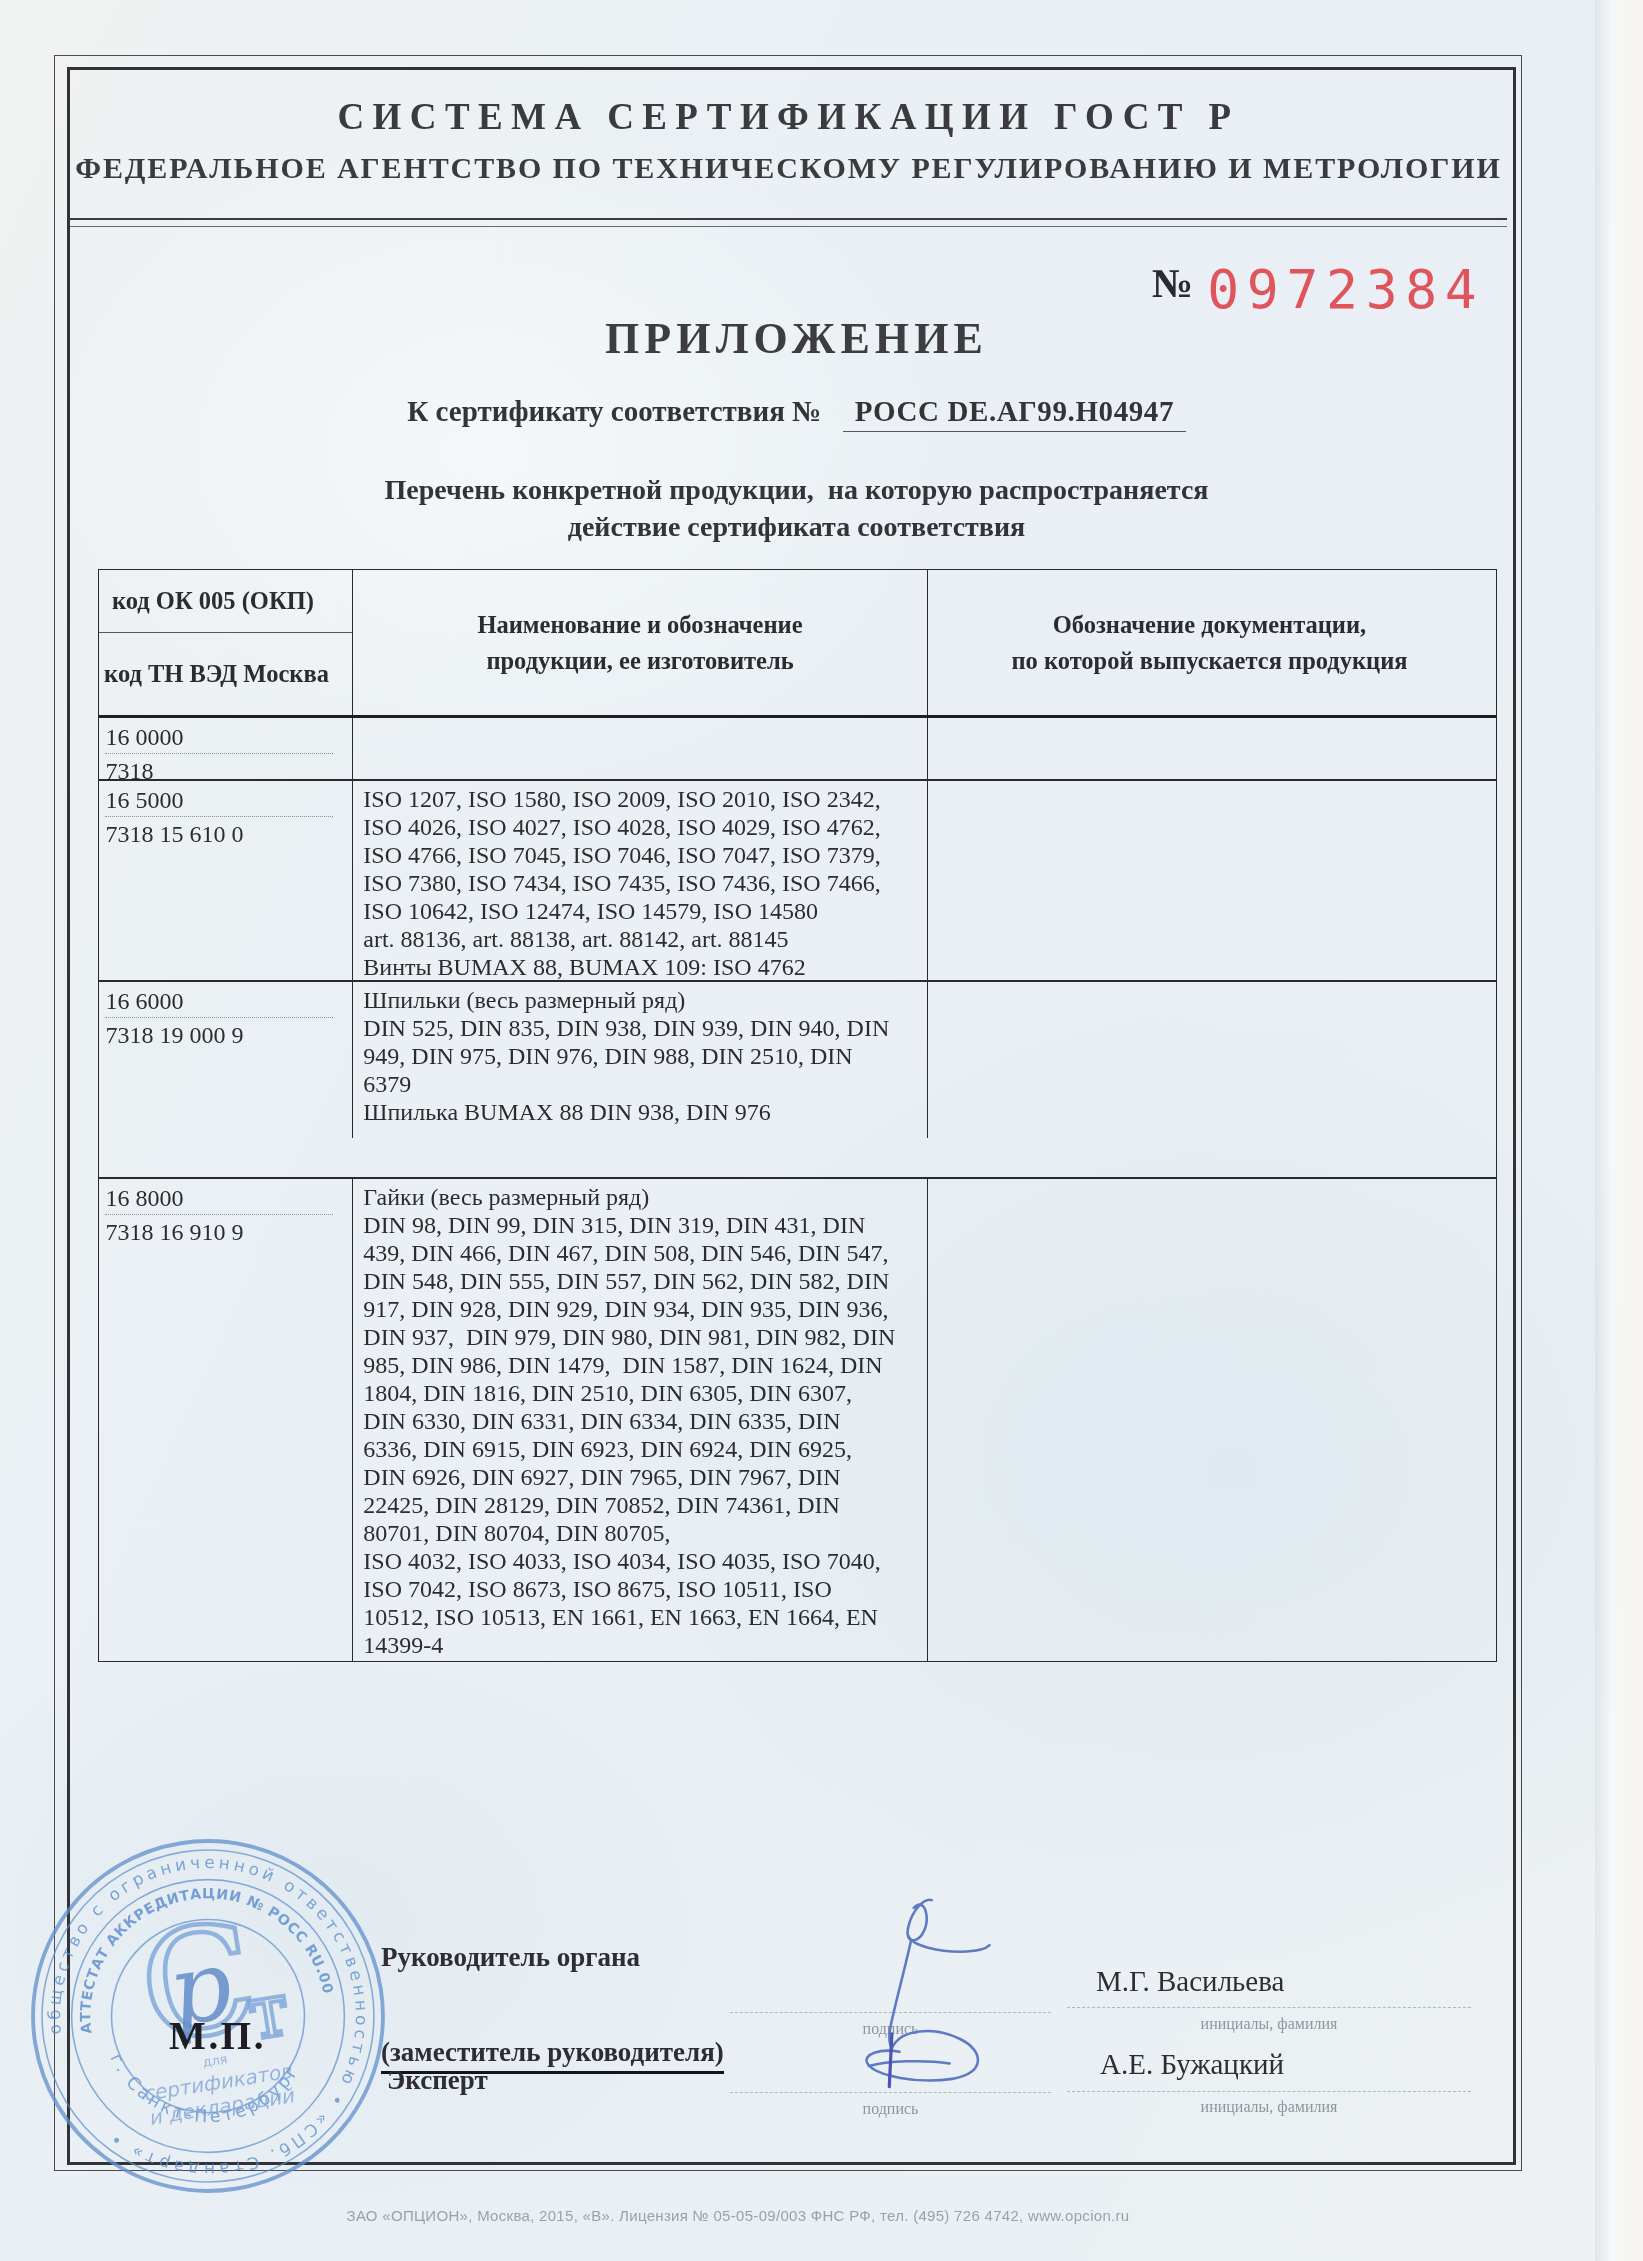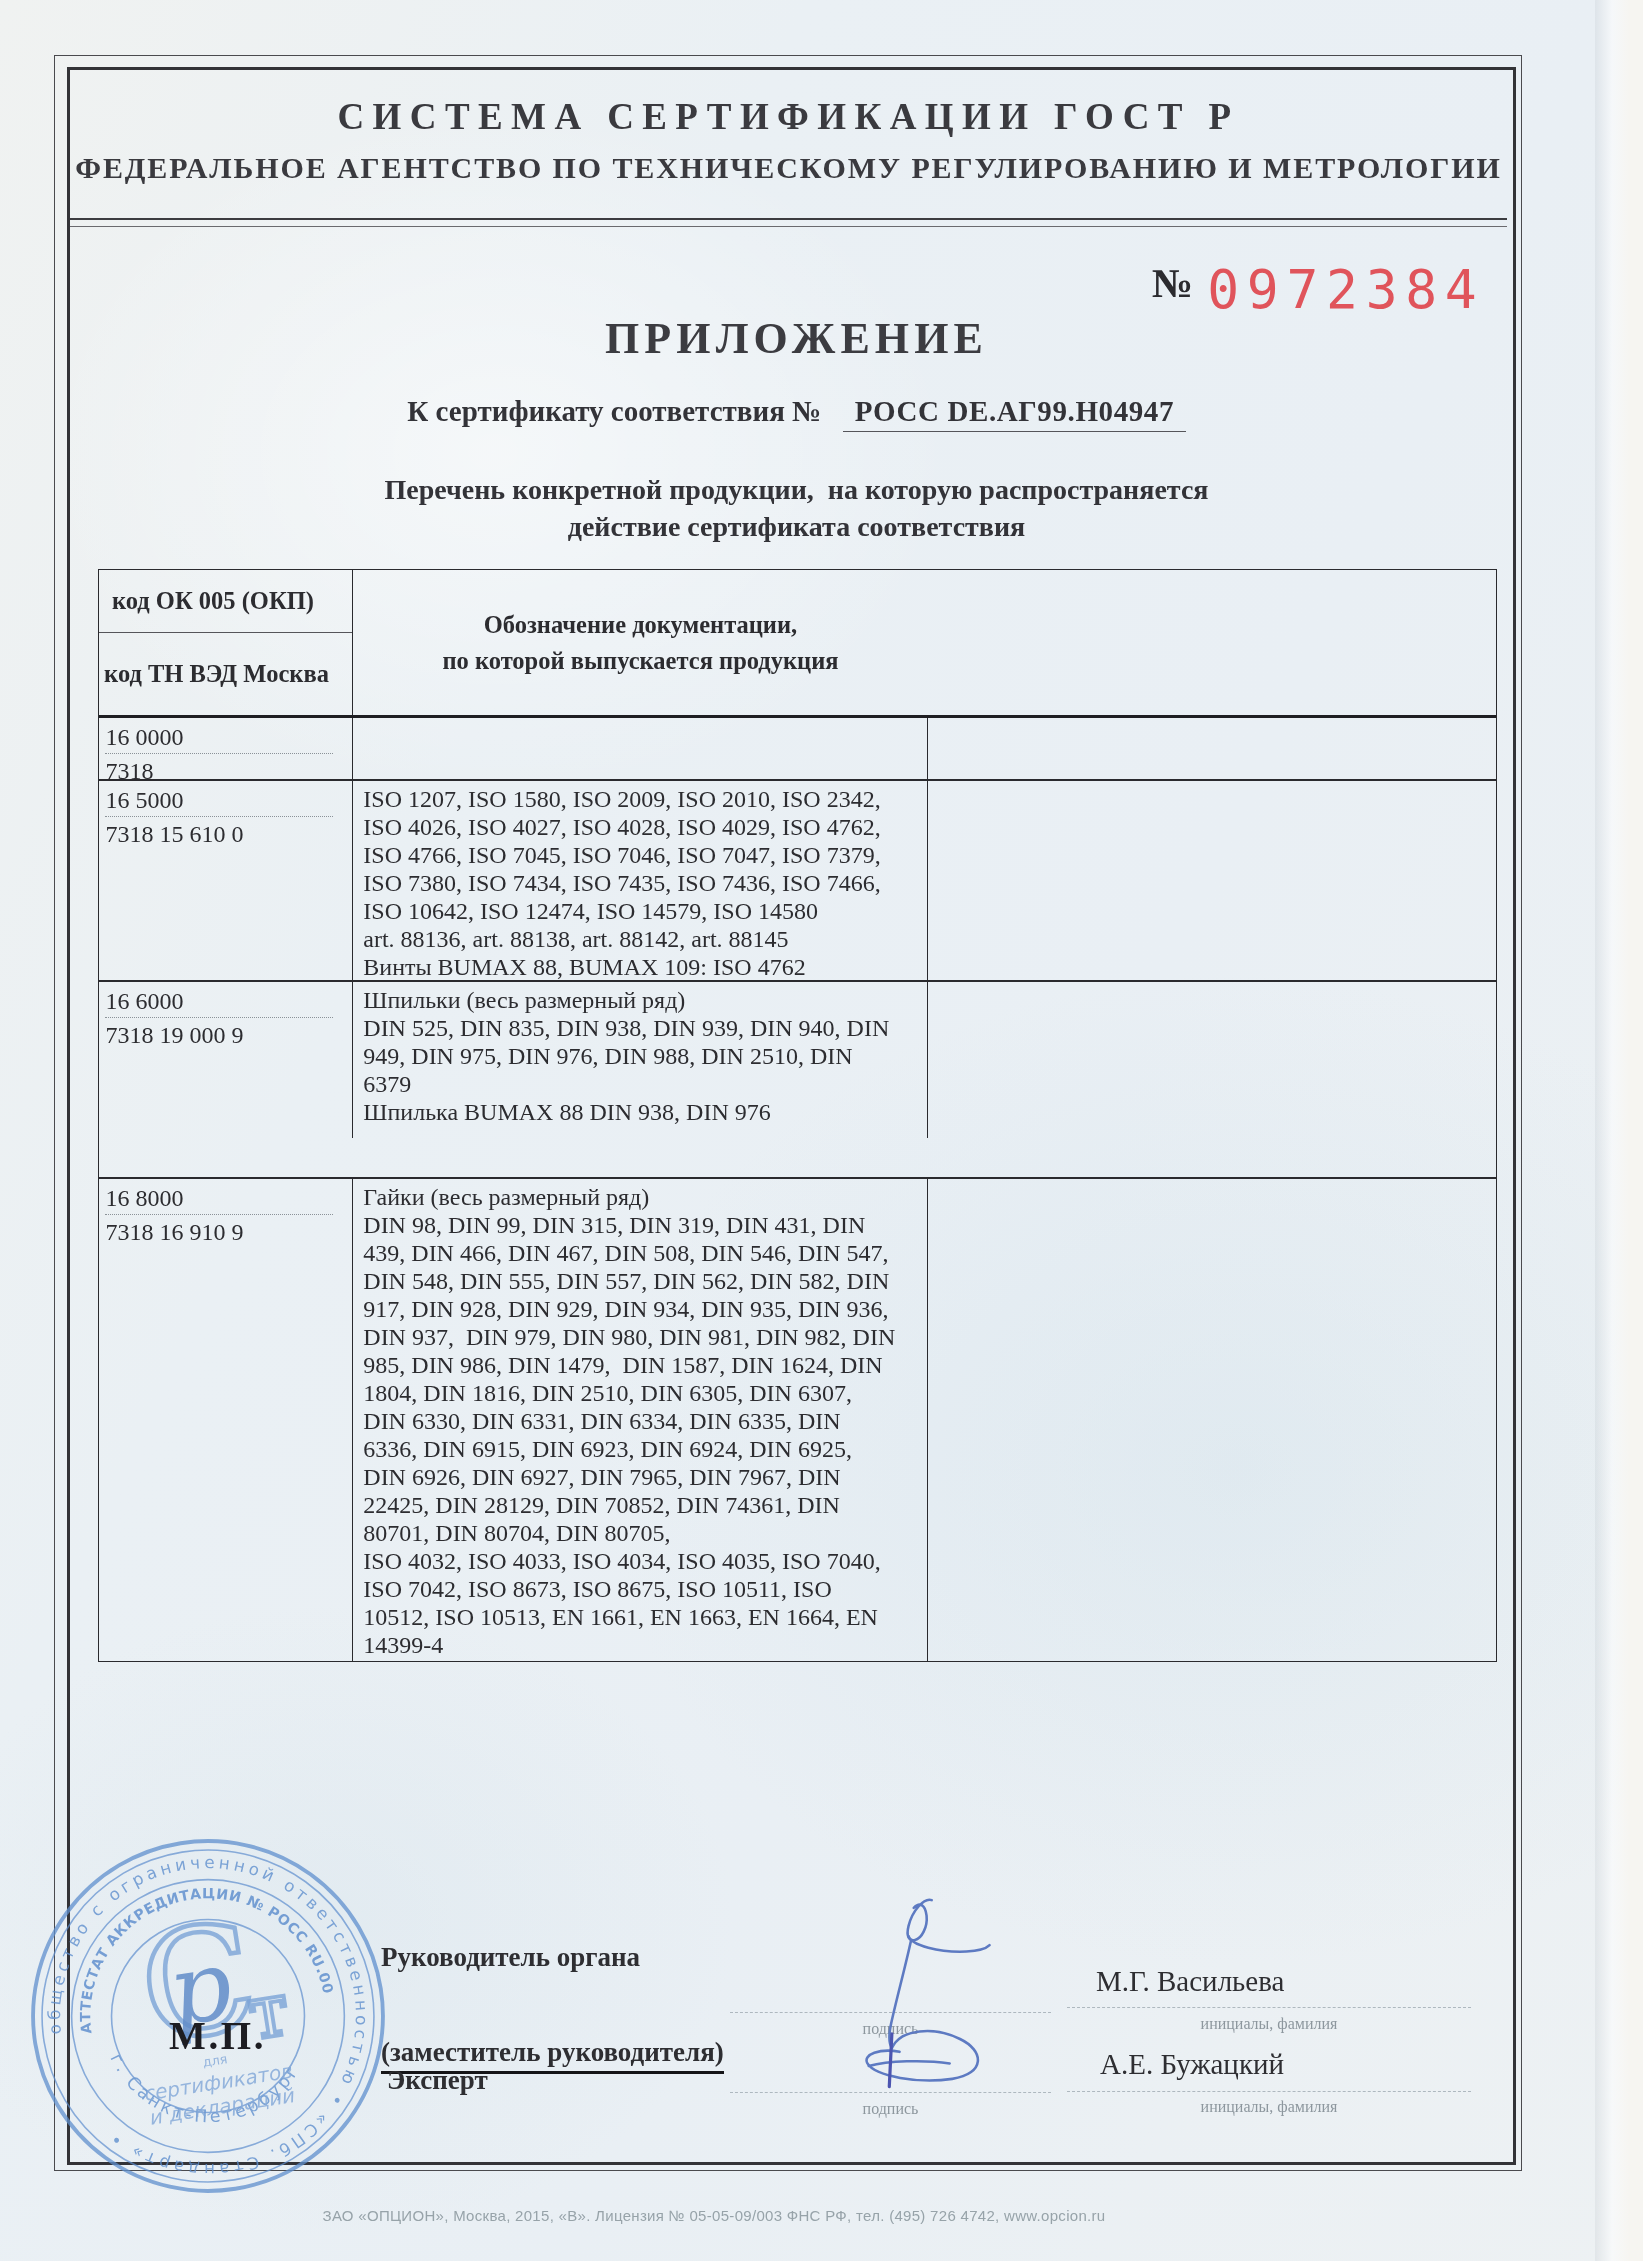--- a/index.html
+++ b/index.html
@@ -67,21 +67,21 @@
   .person { position:absolute; font-size:29px; color:#2e2e32; }
 
   .stamp { position:absolute; left:26px; top:1834px; width:364px; height:364px;
     transform:rotate(-9deg); opacity:0.88; }
   .mp { position:absolute; left:169px; top:2013px; font-size:39px; font-weight:bold;
     color:#1d1d22; letter-spacing:2.6px; }
 
   .handsign { position:absolute; left:798px; top:1886px; }
 
   .imprint { position:absolute; left:0; top:2207px; width:1428px; text-align:center;
-    font-family:"Liberation Sans",sans-serif; font-size:15px; color:#97a3a9; letter-spacing:0.3px; }
+    font-family:"Liberation Sans",sans-serif; font-size:15px; color:#97a3a9; letter-spacing:0.3px;padding-left:24px; }
 </style>
 </head>
 <body>
 
 <div class="page">
   <div class="scan-edge"></div>
   <div class="frame-outer"></div>
   <div class="frame-inner"></div>
 
   <div class="header-box">
@@ -103,20 +103,22 @@
   <div class="subtitle">Перечень конкретной продукции,  на которую распространяется
 действие сертификата соответствия</div>
 
   <div class="doctable">
     <div class="trow header">
       <div class="cell c1 hc1">
         <div class="lab1">код ОК 005 (ОКП)</div>
         <div class="midrule"></div>
         <div class="lab2">код ТН ВЭД Москва</div>
       </div>
+      <div class="cell c2 hc2">Наименование и обозначение
+продукции, ее изготовитель</div>
       <div class="cell hc3">Обозначение документации,
 по которой выпускается продукция</div>
     </div>
 
     <div class="trow r0">
       <div class="cell c1 codecell">
         <div>16 0000</div>
         <div class="dots"></div>
         <div>7318</div>
       </div>

